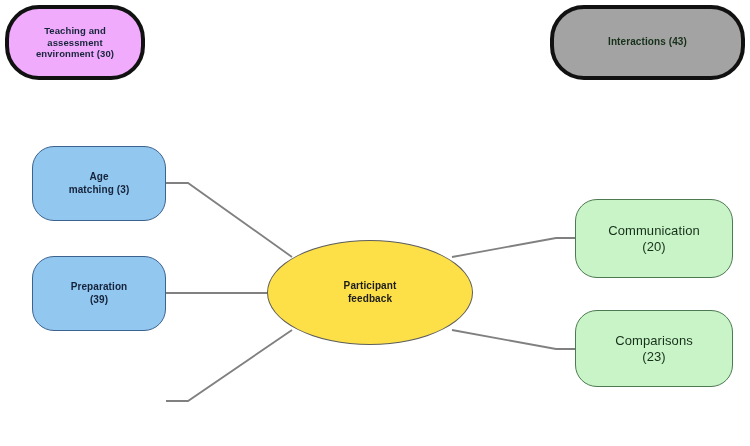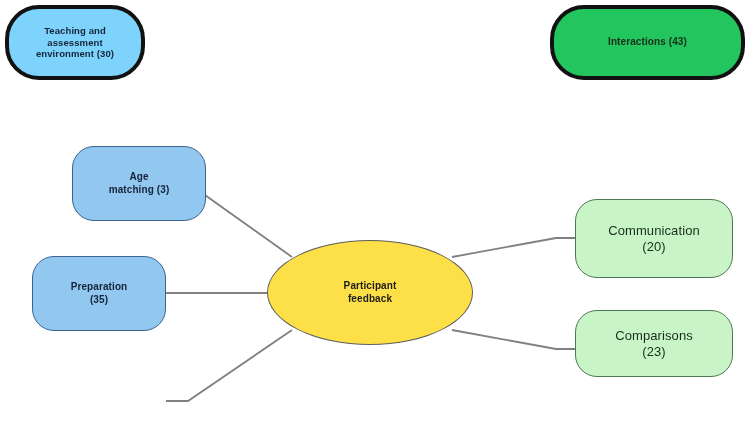--- a/index.html
+++ b/index.html
@@ -39,25 +39,25 @@
     line-height: 1.22;
     white-space: pre-line;
     letter-spacing: 0.1px;
   }
   
   .node-header {
     border-radius: 34px;
     border: 4px solid #111111;
   }
   .node-header.blue {
-    background: #7dd3fc;
+    background: #f0abfc;
     color: #16243a;
   }
   .node-header.green {
-    background: #22c55e;
+    background: #a3a3a3;
     color: #17301a;
   }
   
   .node-branch {
     border-radius: 22px;
   }
   .node-branch.blue {
     background: #92C7F0;
     border: 1.6px solid #3c6390;
     color: #15233a;
@@ -96,39 +96,39 @@
   <div class="node node-header blue" style="left:5px; top:5px; width:140px; height:75px;">
     <span class="label fs-9">Teaching and
 assessment
 environment (30)</span>
   </div>
 
   <div class="node node-header green" style="left:550px; top:5px; width:195px; height:75px;">
     <span class="label fs-10">Interactions (43)</span>
   </div>
 
-  <div class="node node-branch blue" style="left:32px; top:146px; width:134px; height:75px;margin-left:40px;">
+  <div class="node node-branch blue" style="left:32px; top:146px; width:134px; height:75px;">
     <span class="label fs-10">Age
 matching (3)</span>
   </div>
 
   <div class="node node-branch blue" style="left:32px; top:256px; width:134px; height:75px;">
     <span class="label fs-10">Preparation
-(35)</span>
+(39)</span>
   </div>
 
 
   <div class="node node-center" style="left:267px; top:240px; width:206px; height:105px;">
     <span class="label fs-10">Participant
 feedback</span>
   </div>
 
   <div class="node node-branch green" style="left:575px; top:199px; width:158px; height:79px;">
     <span class="label fs-11">Communication
 (20)</span>
   </div>
 
-  <div class="node node-branch green" style="left:575px; top:310px; width:158px; height:67px;">
+  <div class="node node-branch green" style="left:575px; top:310px; width:158px; height:77px;">
     <span class="label fs-11">Comparisons
 (23)</span>
   </div>
 
 </div>
 
 </body></html>

